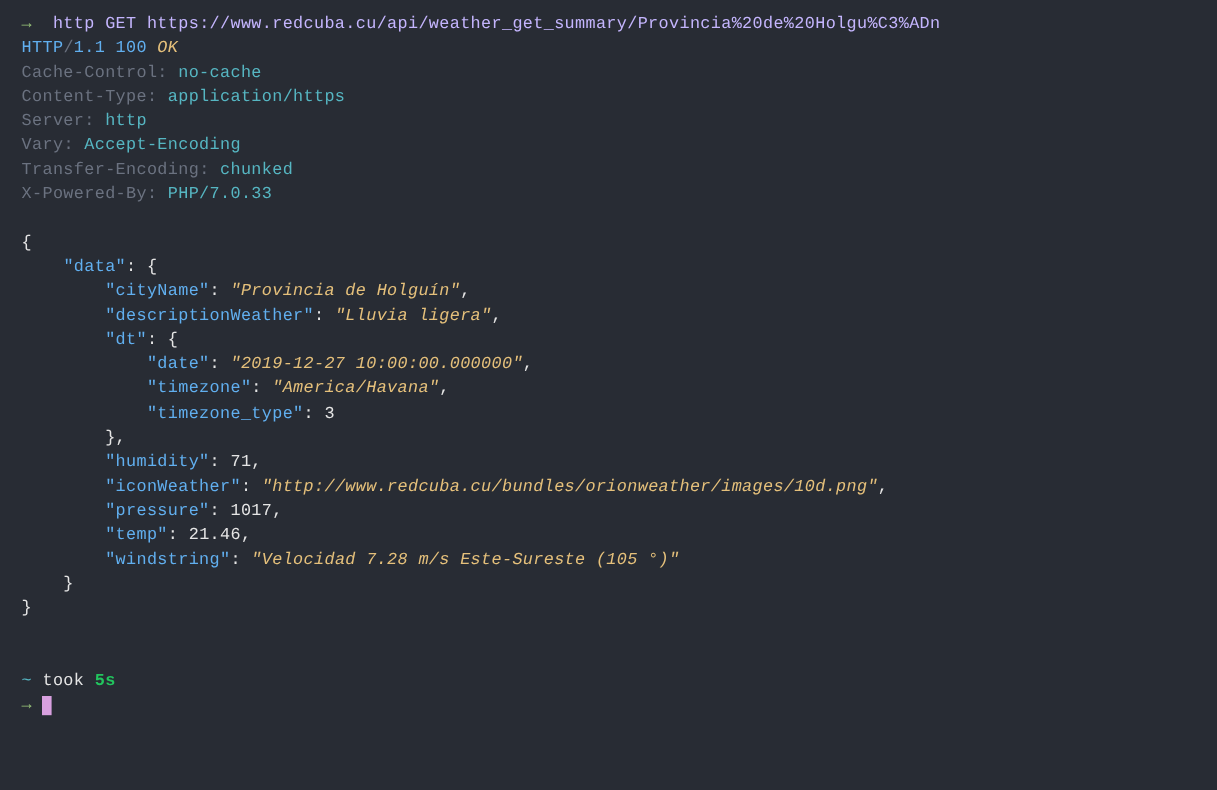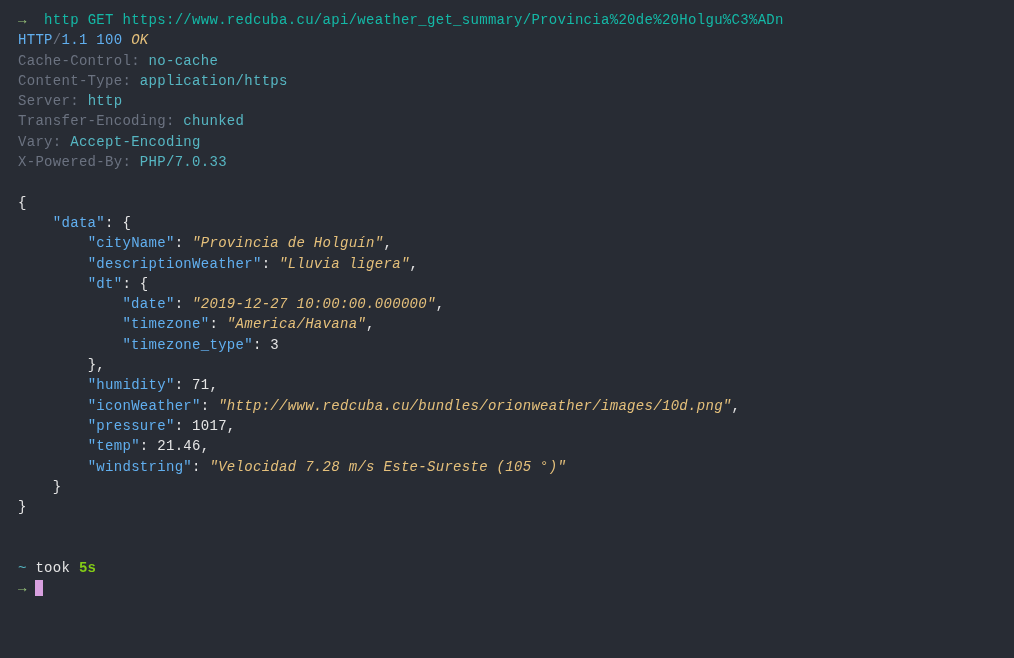--- a/index.html
+++ b/index.html
@@ -19,21 +19,21 @@
       overflow: hidden;
       letter-spacing: 0.3px;
     }
     .line {
       white-space: pre;
     }
     .prompt-arrow {
       color: #98c379;
     }
     .cmd {
-      color: #14b8a6;
+      color: #c4b5fd;
     }
     .cyan {
       color: #56b6c2;
     }
     .blue {
       color: #61afef;
     }
     .yellow {
       color: #e5c07b;
       font-style: italic;
@@ -52,38 +52,38 @@
       vertical-align: text-bottom;
     }
     .tilde {
       color: #56b6c2;
     }
     .took {
       color: #e5e5e5;
       font-weight: normal;
     }
     .duration {
-      color: #84cc16;
+      color: #22c55e;
       font-weight: bold;
     }
   </style>
 </head>
 <body>
 
 <div>
 
   <div class="line"><span class="prompt-arrow">→</span>  <span class="cmd"><span>http</span> <span>GET</span> <span>https://www.redcuba.cu/api/weather_get_summary/Provincia%20de%20Holgu%C3%ADn</span></span></div>
 
   <div class="line"><span class="blue">HTTP</span><span class="gray">/</span><span class="blue">1.1</span> <span class="blue">100</span> <span class="yellow">OK</span></div>
 
   <div class="line"><span class="gray">Cache-Control</span><span class="gray">: </span><span class="cyan">no-cache</span></div>
   <div class="line"><span class="gray">Content-Type</span><span class="gray">: </span><span class="cyan">application/https</span></div>
   <div class="line"><span class="gray">Server</span><span class="gray">: </span><span class="cyan">http</span></div>
+  <div class="line"><span class="gray">Vary</span><span class="gray">: </span><span class="cyan">Accept-Encoding</span></div>
   <div class="line"><span class="gray">Transfer-Encoding</span><span class="gray">: </span><span class="cyan">chunked</span></div>
-  <div class="line"><span class="gray">Vary</span><span class="gray">: </span><span class="cyan">Accept-Encoding</span></div>
   <div class="line"><span class="gray">X-Powered-By</span><span class="gray">: </span><span class="cyan">PHP/7.0.33</span></div>
 
   <div class="line">&nbsp;</div>
 
   <div class="line"><span class="white">{</span></div>
 
   <div class="line"><span>    </span><span class="blue">"data"</span><span class="white">: {</span></div>
 
   <div class="line"><span>        </span><span class="blue">"cityName"</span><span class="white">: </span><span class="yellow">"Provincia de Holguín"</span><span class="white">,</span></div>
 

